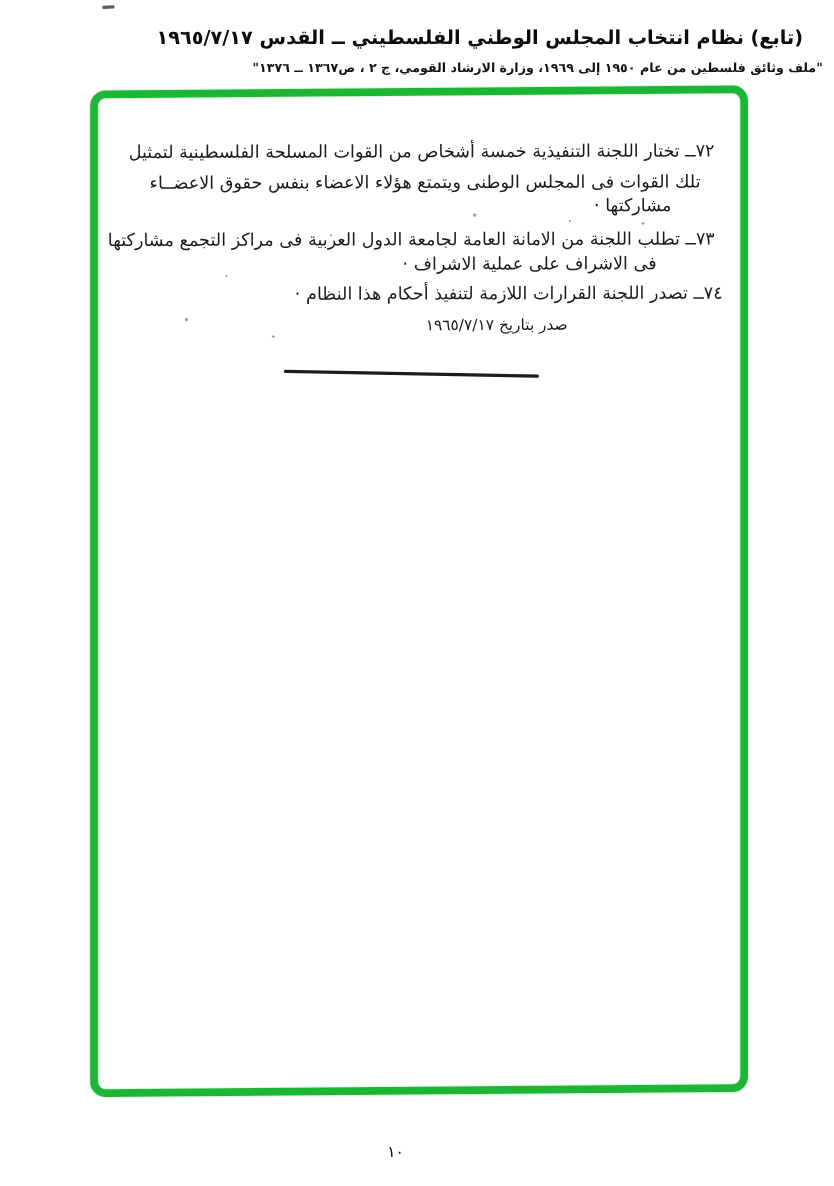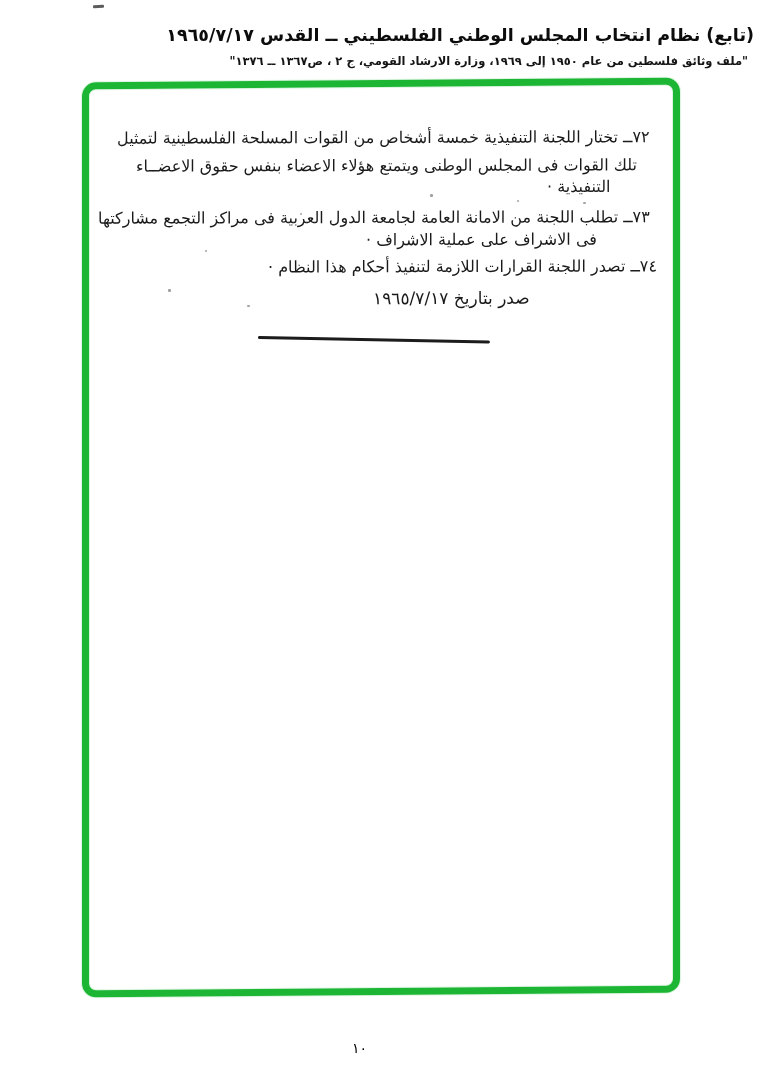--- a/index.html
+++ b/index.html
@@ -3,21 +3,21 @@
 <meta charset="utf-8">
 <style>
   html,body{margin:0;padding:0;}
   body{
     width:758px;height:1078px;position:relative;background:#ffffff;
     font-family:"DejaVu Sans",sans-serif;color:#161616;overflow:hidden;
   }
   .rtl{direction:rtl;unicode-bidi:plaintext;white-space:nowrap;}
   
   .hdr-title{
-    position:absolute;top:25px;right:4px;
+    position:absolute;top:25px;right:28px;
     font-size:17.5px;font-weight:bold;color:#0c0c0c;
     letter-spacing:.2px;
   }
   .hdr-source{
     position:absolute;top:54px;right:10px;
     font-size:11.5px;font-weight:bold;color:#141414;
   }
   
   .frame{
     position:absolute;left:82px;top:80px;width:584px;height:901px;
@@ -29,21 +29,21 @@
   .tline{
     position:absolute;font-size:16px;color:#1a1a1a;
     transform:rotate(-0.15deg);
   }
   .l-72-0{top:128px;right:108px;}
   .l-72-1{top:156px;right:121px;}
   .l-72-2{top:177px;right:148px;}
   .l-73-0{top:208px;right:108px;}
   .l-73-1{top:230px;right:161px;}
   .l-74-0{top:257px;right:101px;}
-  .l-issued{top:288px;right:228px;font-size:17px;}
+  .l-issued{top:288px;right:242px;font-size:14px;}
   .rule{
     position:absolute;left:258px;top:336px;width:232px;height:3px;
     background:#1c1c1c;border-radius:2px;
     transform:rotate(1.1deg);transform-origin:left center;
   }
   .pagenum{
     position:absolute;left:352px;top:1040px;
     font-size:14px;color:#000000;letter-spacing:3px;
   }
   
@@ -60,21 +60,21 @@
 </head>
 <body>
 
 <div class="hdr-title rtl">(تابع) نظام انتخاب المجلس الوطني الفلسطيني ــ القدس ١٩٦٥/٧/١٧</div>
 <div class="hdr-source rtl">"ملف وثائق فلسطين من عام ١٩٥٠ إلى ١٩٦٩، وزارة الارشاد القومي، ج ٢ ، ص١٣٦٧ ــ ١٣٧٦"</div>
 
 <div class="frame"></div>
 
 <div class="tline rtl l-72-0">٧٢ــ تختار اللجنة التنفيذية خمسة أشخاص من القوات المسلحة الفلسطينية لتمثيل</div>
 <div class="tline rtl l-72-1">تلك القوات فى المجلس الوطنى ويتمتع هؤلاء الاعضاء بنفس حقوق الاعضــاء</div>
-<div class="tline rtl l-72-2">التنفيذية ·</div>
+<div class="tline rtl l-72-2">مشاركتها ·</div>
 
 <div class="tline rtl l-73-0">٧٣ــ تطلب اللجنة من الامانة العامة لجامعة الدول العربية فى مراكز التجمع مشاركتها</div>
 <div class="tline rtl l-73-1">فى الاشراف على عملية الاشراف ·</div>
 
 <div class="tline rtl l-74-0">٧٤ــ تصدر اللجنة القرارات اللازمة لتنفيذ أحكام هذا النظام ·</div>
 
 <div class="tline rtl l-issued">صدر بتاريخ ١٩٦٥/٧/١٧</div>
 
 <div class="rule"></div>
 

